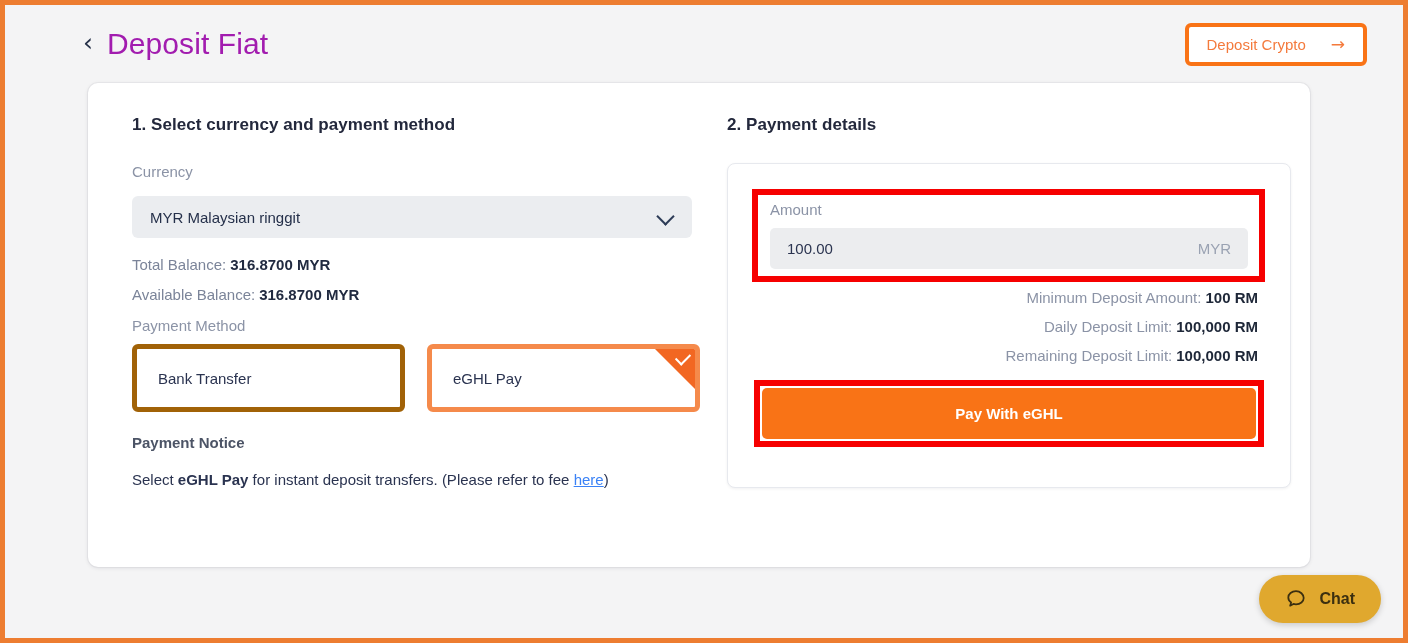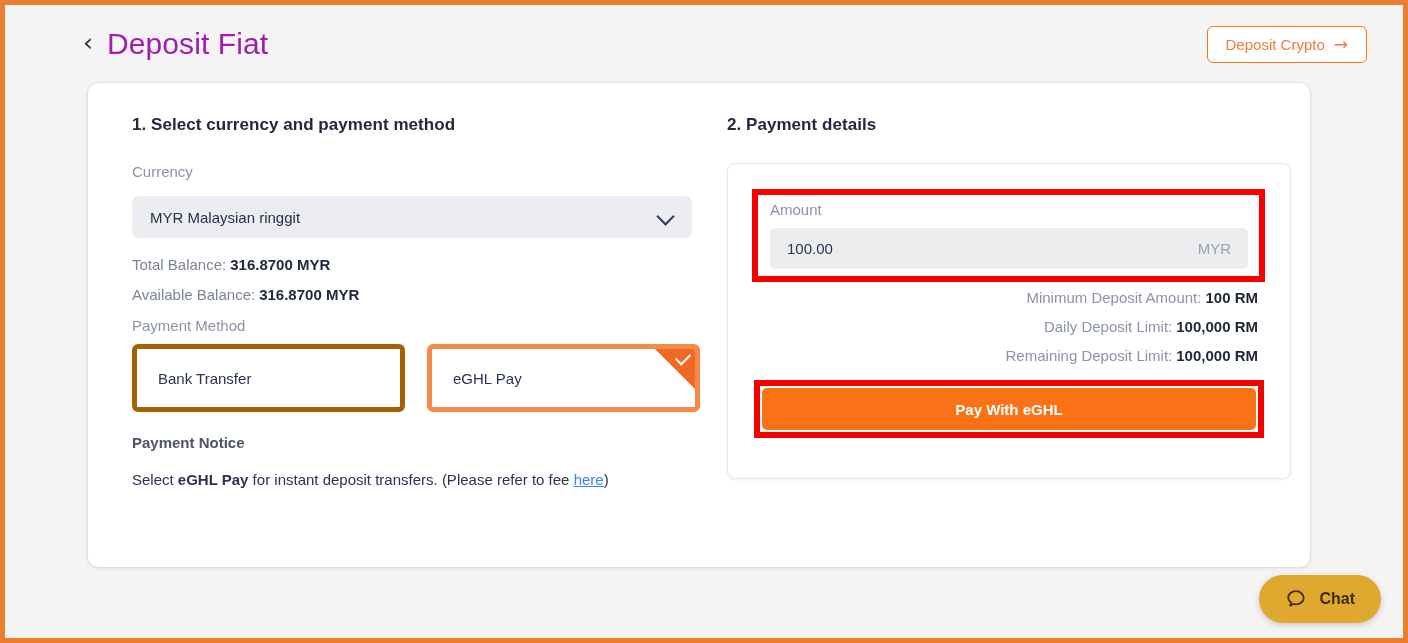--- a/index.html
+++ b/index.html
@@ -52,22 +52,22 @@
     color: #a21caf;
     font-weight: 400;
     letter-spacing: .1px;
   }
 
   .spacer { flex: 1; }
 
   .deposit-crypto-btn {
     display: inline-flex;
     align-items: center;
-    gap: 9px;
-    border: 1px solid #f97316;
+    gap: 25px;
+    border: 4px solid #f97316;
     border-radius: 6px;
     background: #ffffff;
     color: #F47A3C;
     font-size: 15px;
     padding: 9px 18px;
     cursor: pointer;
     font-family: "Liberation Sans", sans-serif;
     white-space: nowrap;
   }
   .deposit-crypto-btn .arrow {
@@ -286,21 +286,21 @@
     position: absolute;
     left: 0; top: 0;
     right: 0; bottom: 0;
     border: 6px solid #F60000;
     pointer-events: none;
     z-index: 5;
   }
   .pay-btn {
     display: block;
     width: 100%;
-    height: 42px;
+    height: 51px;
     background: #F97316;
     border: none;
     border-radius: 5px;
     color: #ffffff;
     font-size: 15px;
     font-weight: bold;
     cursor: pointer;
     font-family: "Liberation Sans", sans-serif;
   }
 

